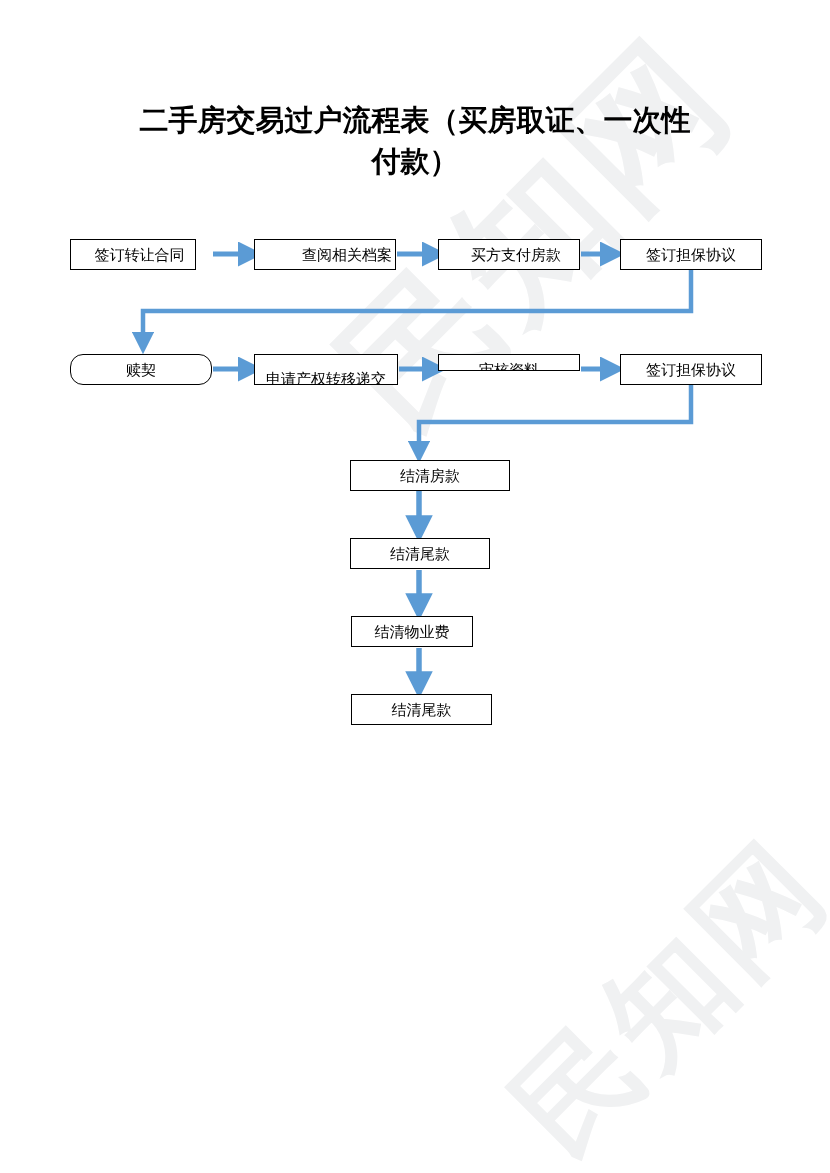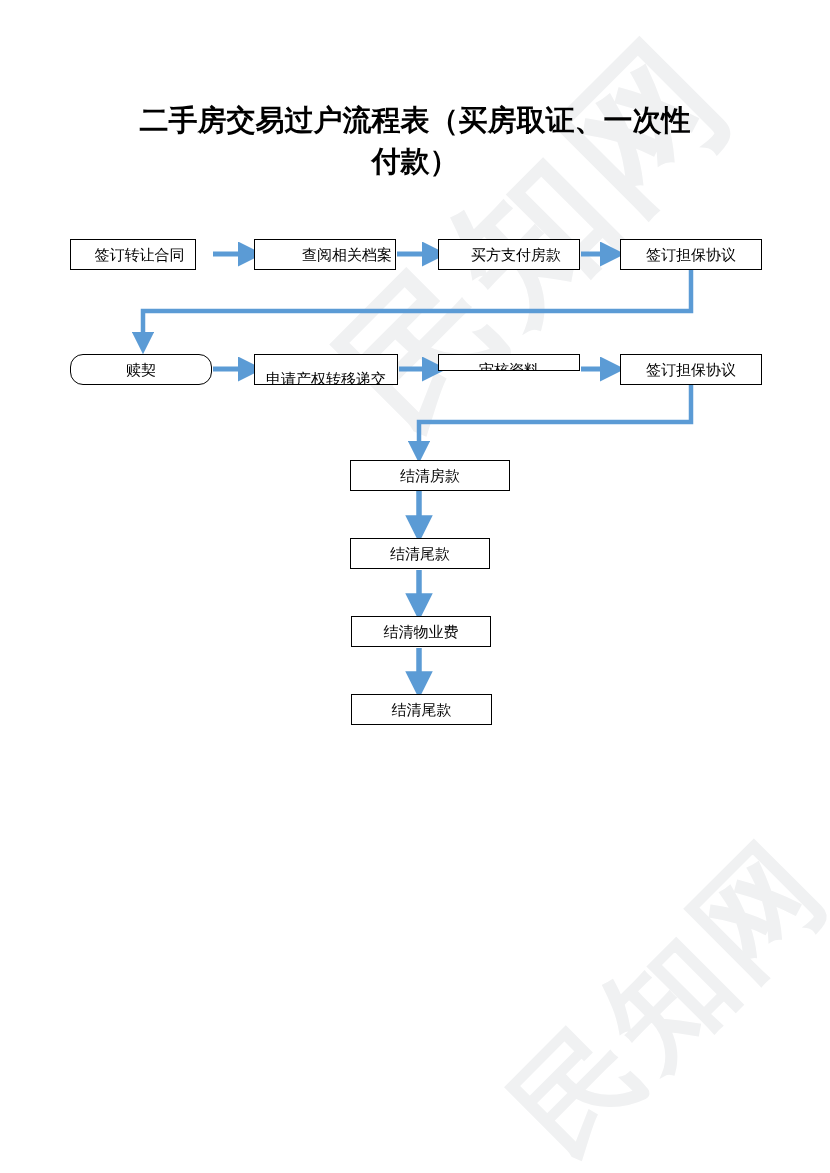--- a/index.html
+++ b/index.html
@@ -135,16 +135,16 @@
   <div class="node" style="left:438px; top:239px; width:142px; height:31px;padding-left:14px;">买方支付房款</div>
   <div class="node" style="left:620px; top:239px; width:142px; height:31px;text-align:center;">签订担保协议</div>
 
   <div class="node" style="left:70px;  top:354px; width:142px; height:31px;border-radius:13px;">赎契</div>
   <div class="node node-clip" style="left:254px; top:354px; width:144px; height:31px;">申请产权转移递交</div>
   <div class="node" style="left:438px; top:354px; width:142px; height:17px;">审核资料</div>
   <div class="node" style="left:620px; top:354px; width:142px; height:31px;">签订担保协议</div>
 
   <div class="node" style="left:350px; top:460px; width:160px; height:31px;">结清房款</div>
   <div class="node" style="left:350px; top:538px; width:140px; height:31px;">结清尾款</div>
-  <div class="node" style="left:351px; top:616px; width:140px; height:31px;">结清物业费</div>
+  <div class="node" style="left:351px; top:616px; width:122px; height:31px;">结清物业费</div>
   <div class="node" style="left:351px; top:694px; width:141px; height:31px;">结清尾款</div>
 
 </div>
 
 </body></html>

